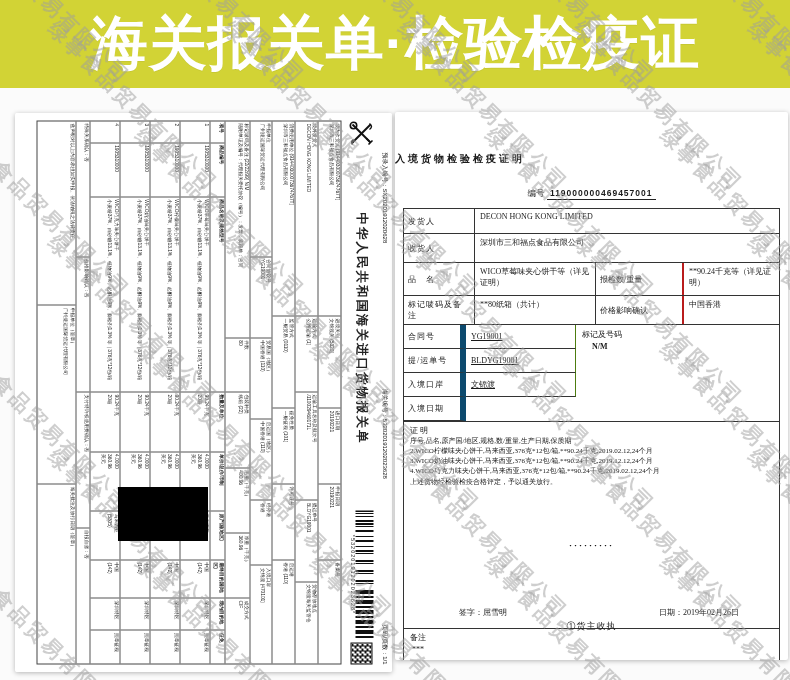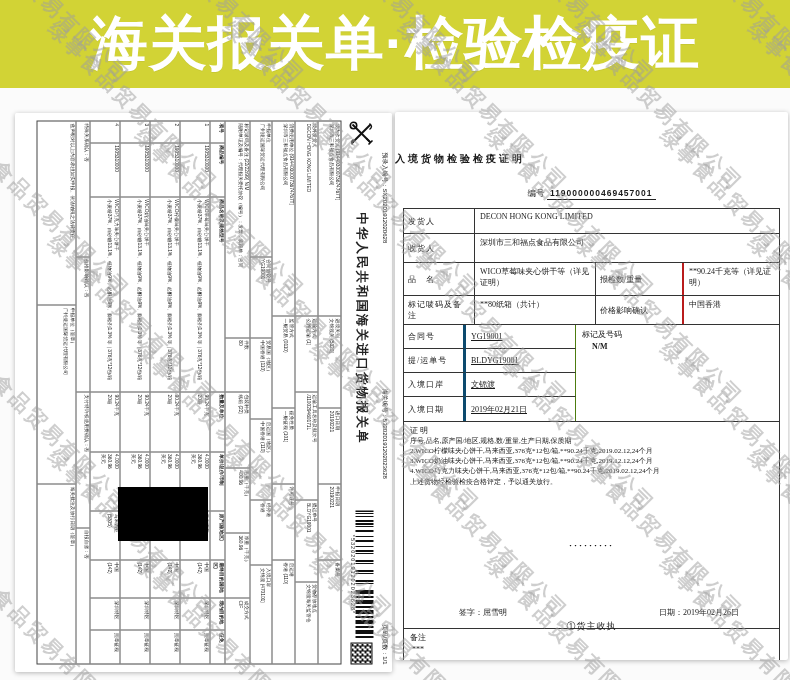--- a/index.html
+++ b/index.html
@@ -54,21 +54,21 @@
   .cr{display:flex;border-bottom:1px solid #333;}
   .cr .lab{width:62px;flex:0 0 62px;border-right:1px solid #333;display:flex;
            align-items:center;padding:2px 4px;letter-spacing:1px;}
   .cr .val{flex:1;padding:3px 5px;}
   .cr3 .v1{width:110px;flex:0 0 110px;border-right:1px solid #333;padding:3px 5px;}
   .cr3 .l2{width:78px;flex:0 0 78px;border-right:2px solid #b91c1c;display:flex;align-items:center;padding:2px 4px;}
   .cr3 .v2{flex:1;padding:3px 5px;}
   .r1{height:28px;} .r2{height:24px;} .r3{height:32px;} .r4{height:28px;}
   .mergeblock{display:grid;grid-template-columns:62px 110px 1fr;
               grid-template-rows:24px 24px 24px 24px;border-bottom:1px solid #333;}
-  .mergeblock .mlab{border-right:3px solid #0c4a6e;border-bottom:1px solid #333;
+  .mergeblock .mlab{border-right:6px solid #0c4a6e;border-bottom:1px solid #333;
                     display:flex;align-items:center;padding:2px 4px;letter-spacing:1px;}
   .mergeblock .mval{border-right:1px solid #4d7c0f;border-bottom:1px solid #333;
                     display:flex;align-items:center;padding:2px 5px;text-decoration:underline;}
   .mergeblock .mlab:nth-last-of-type(2),.mergeblock .mval:last-of-type{border-bottom:none;}
   .marks-cell{grid-column:3;grid-row:1/5;padding:4px 6px;}
   .marks-cell .nm{padding:2px 0 0 10px;font-weight:bold;}
   .certify{position:relative;height:200px;border-bottom:1px solid #333;padding:3px 6px;font-size:7px;}
   .certify .clab{letter-spacing:2px;font-size:8px;}
   .cert-lines div{line-height:1.45;white-space:pre-line;}
   .c-dots{position:absolute;left:0;right:0;top:118px;text-align:center;font-weight:bold;
@@ -319,21 +319,20 @@
         <div class="mval">YG19001</div>
         <div class="marks-cell">
           <div>标记及号码</div>
           <div class="nm">N/M</div>
         </div>
         <div class="mlab">提/运单号</div>
         <div class="mval">BLDYG19001</div>
         <div class="mlab">入境口岸</div>
         <div class="mval">文锦渡</div>
         <div class="mlab">入境日期</div>
-        <div class="mval">2019年02月21日</div>
       </div>
       <div class="certify">
         <div class="clab">证明</div>
         <div class="cert-lines">
 
         <div>序号,品名,原产国/地区,规格,数/重量,生产日期,保质期</div>
             <div>2.WICO柠檬味夹心饼干,马来西亚,376克*12包/箱,**90.24千克,2019.02.12,24个月</div>
             <div>3.WICO奶油味夹心饼干,马来西亚,376克*12包/箱,**90.24千克,2019.12.12,24个月</div>
             <div>4.WICO巧克力味夹心饼干,马来西亚,376克*12包/箱,**90.24千克,2019.02.12,24个月</div>
             <div>上述货物经检验检疫合格评定，予以通关放行。</div>

